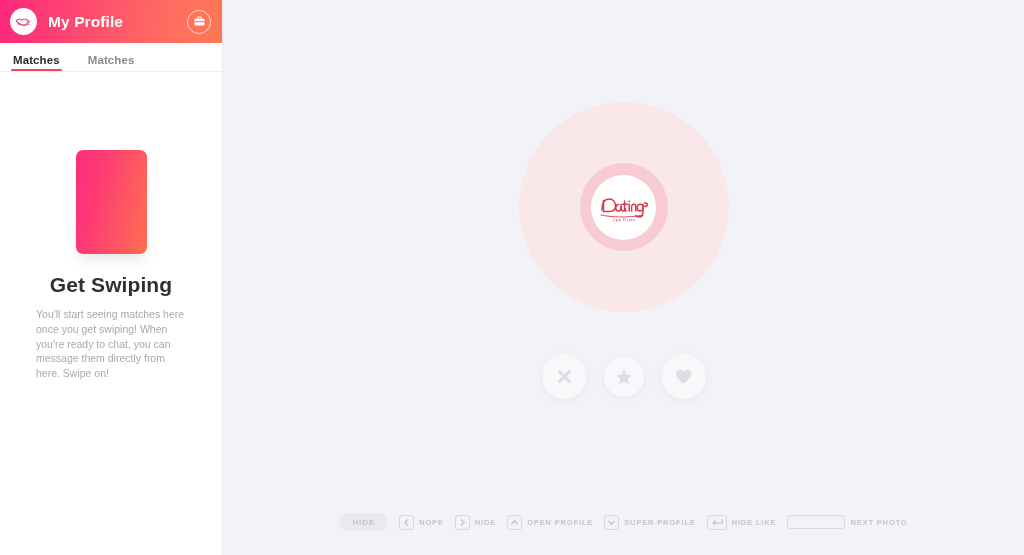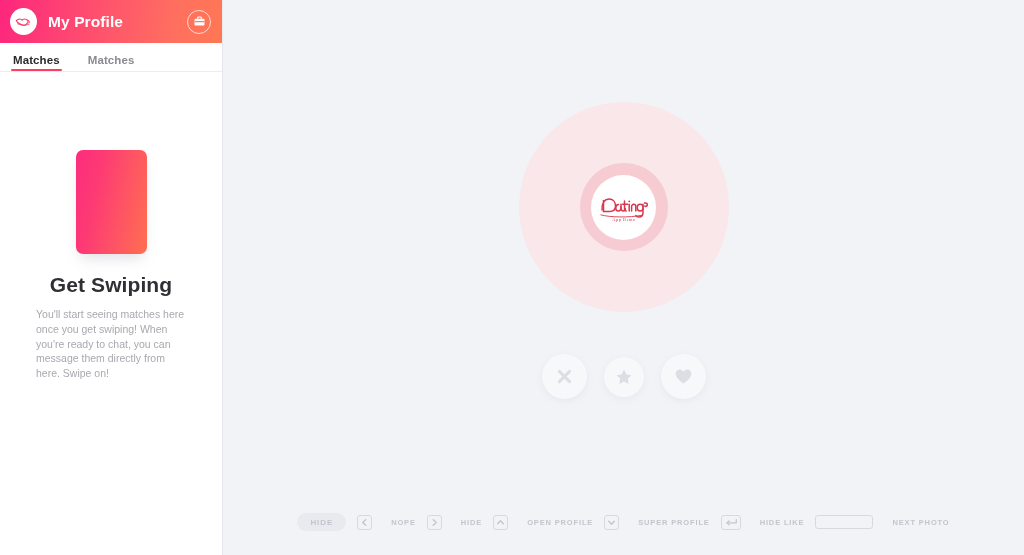--- a/index.html
+++ b/index.html
@@ -167,21 +167,21 @@
     background: #e9eaef;
     color: #c3c5ce;
     font-size: 8px; font-weight: 700;
     letter-spacing: .9px;
     padding: 5px 13px 4px;
     border-radius: 11px;
     cursor: pointer;
     border: none;
   }
   .sc-item {
-    display: flex; align-items: center; gap: 19px;
+    display: flex; align-items: center; gap: 5px;
   }
   .sc-label {
     font-size: 7.5px; font-weight: 700;
     color: #c3c5ce;
     letter-spacing: .85px;
     white-space: nowrap;
   }
   .keycap {
     width: 15px; height: 15px;
     border: 1.2px solid #d7d9e0;

